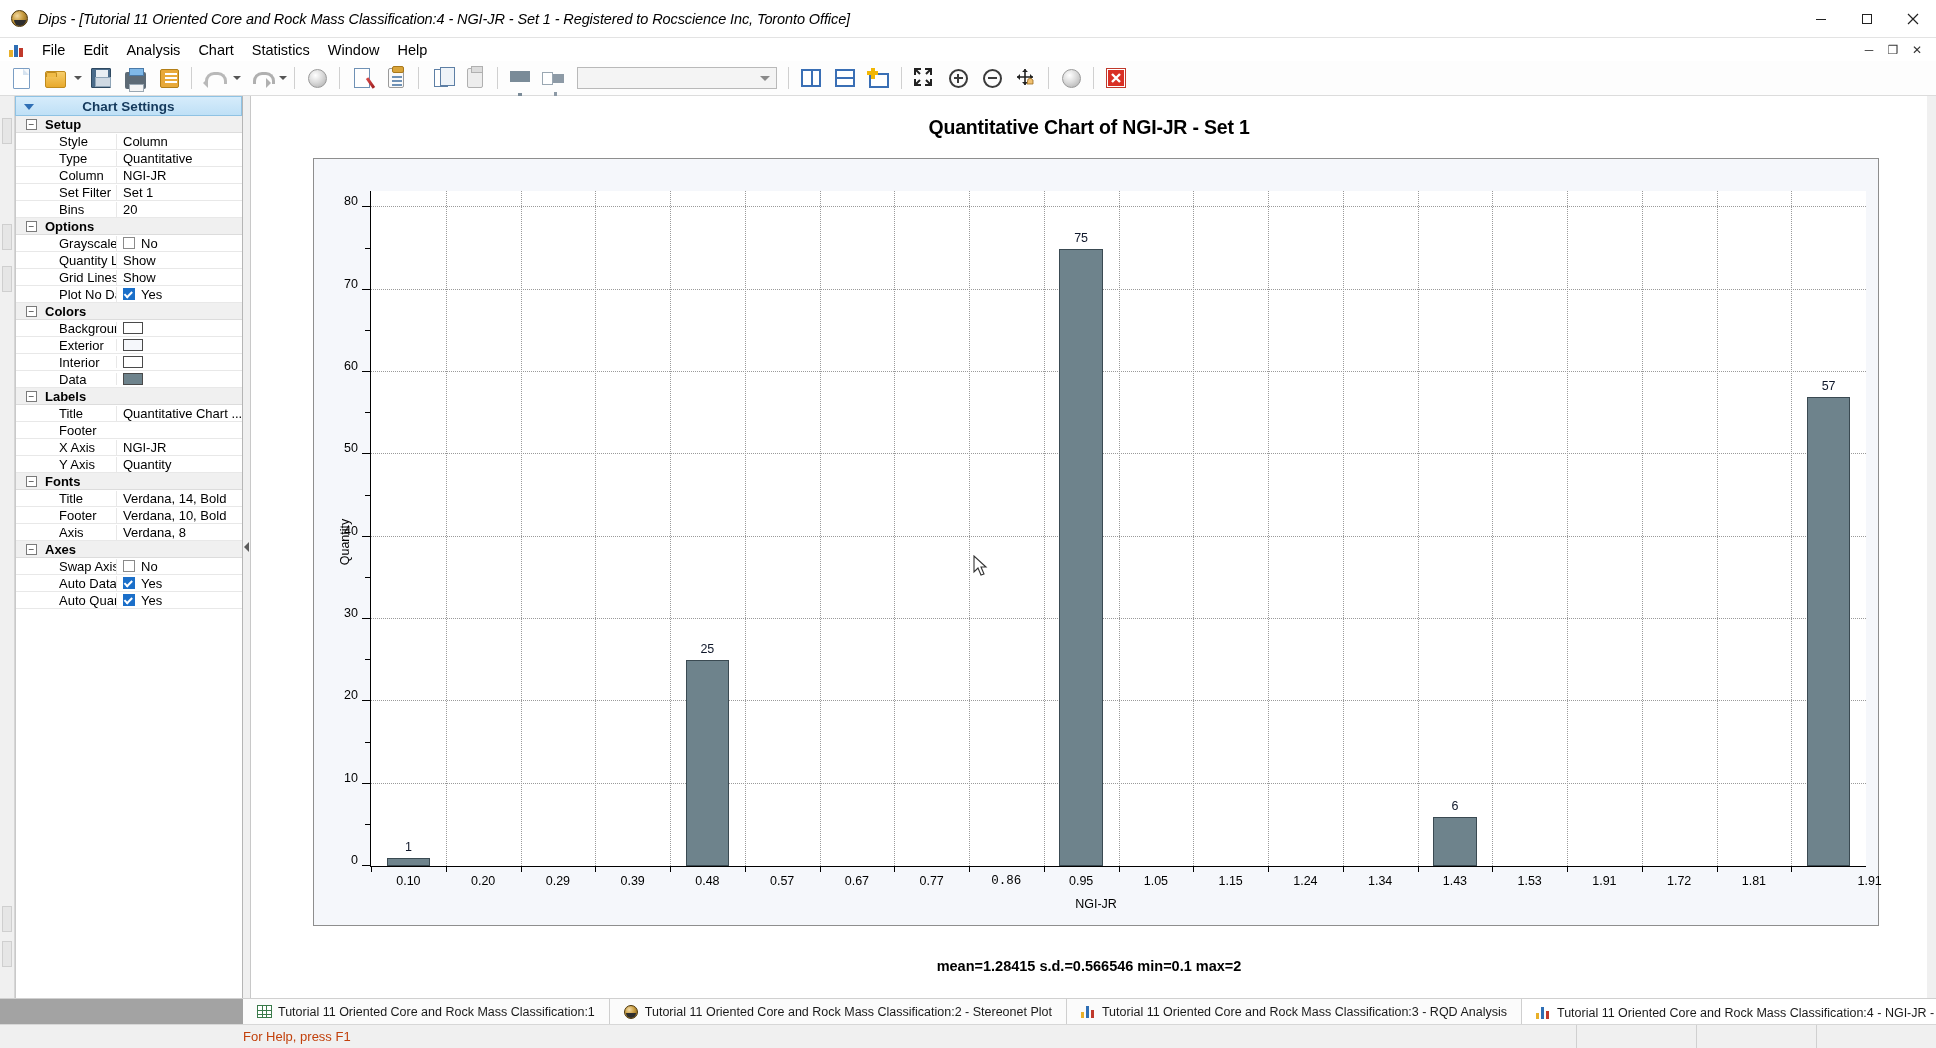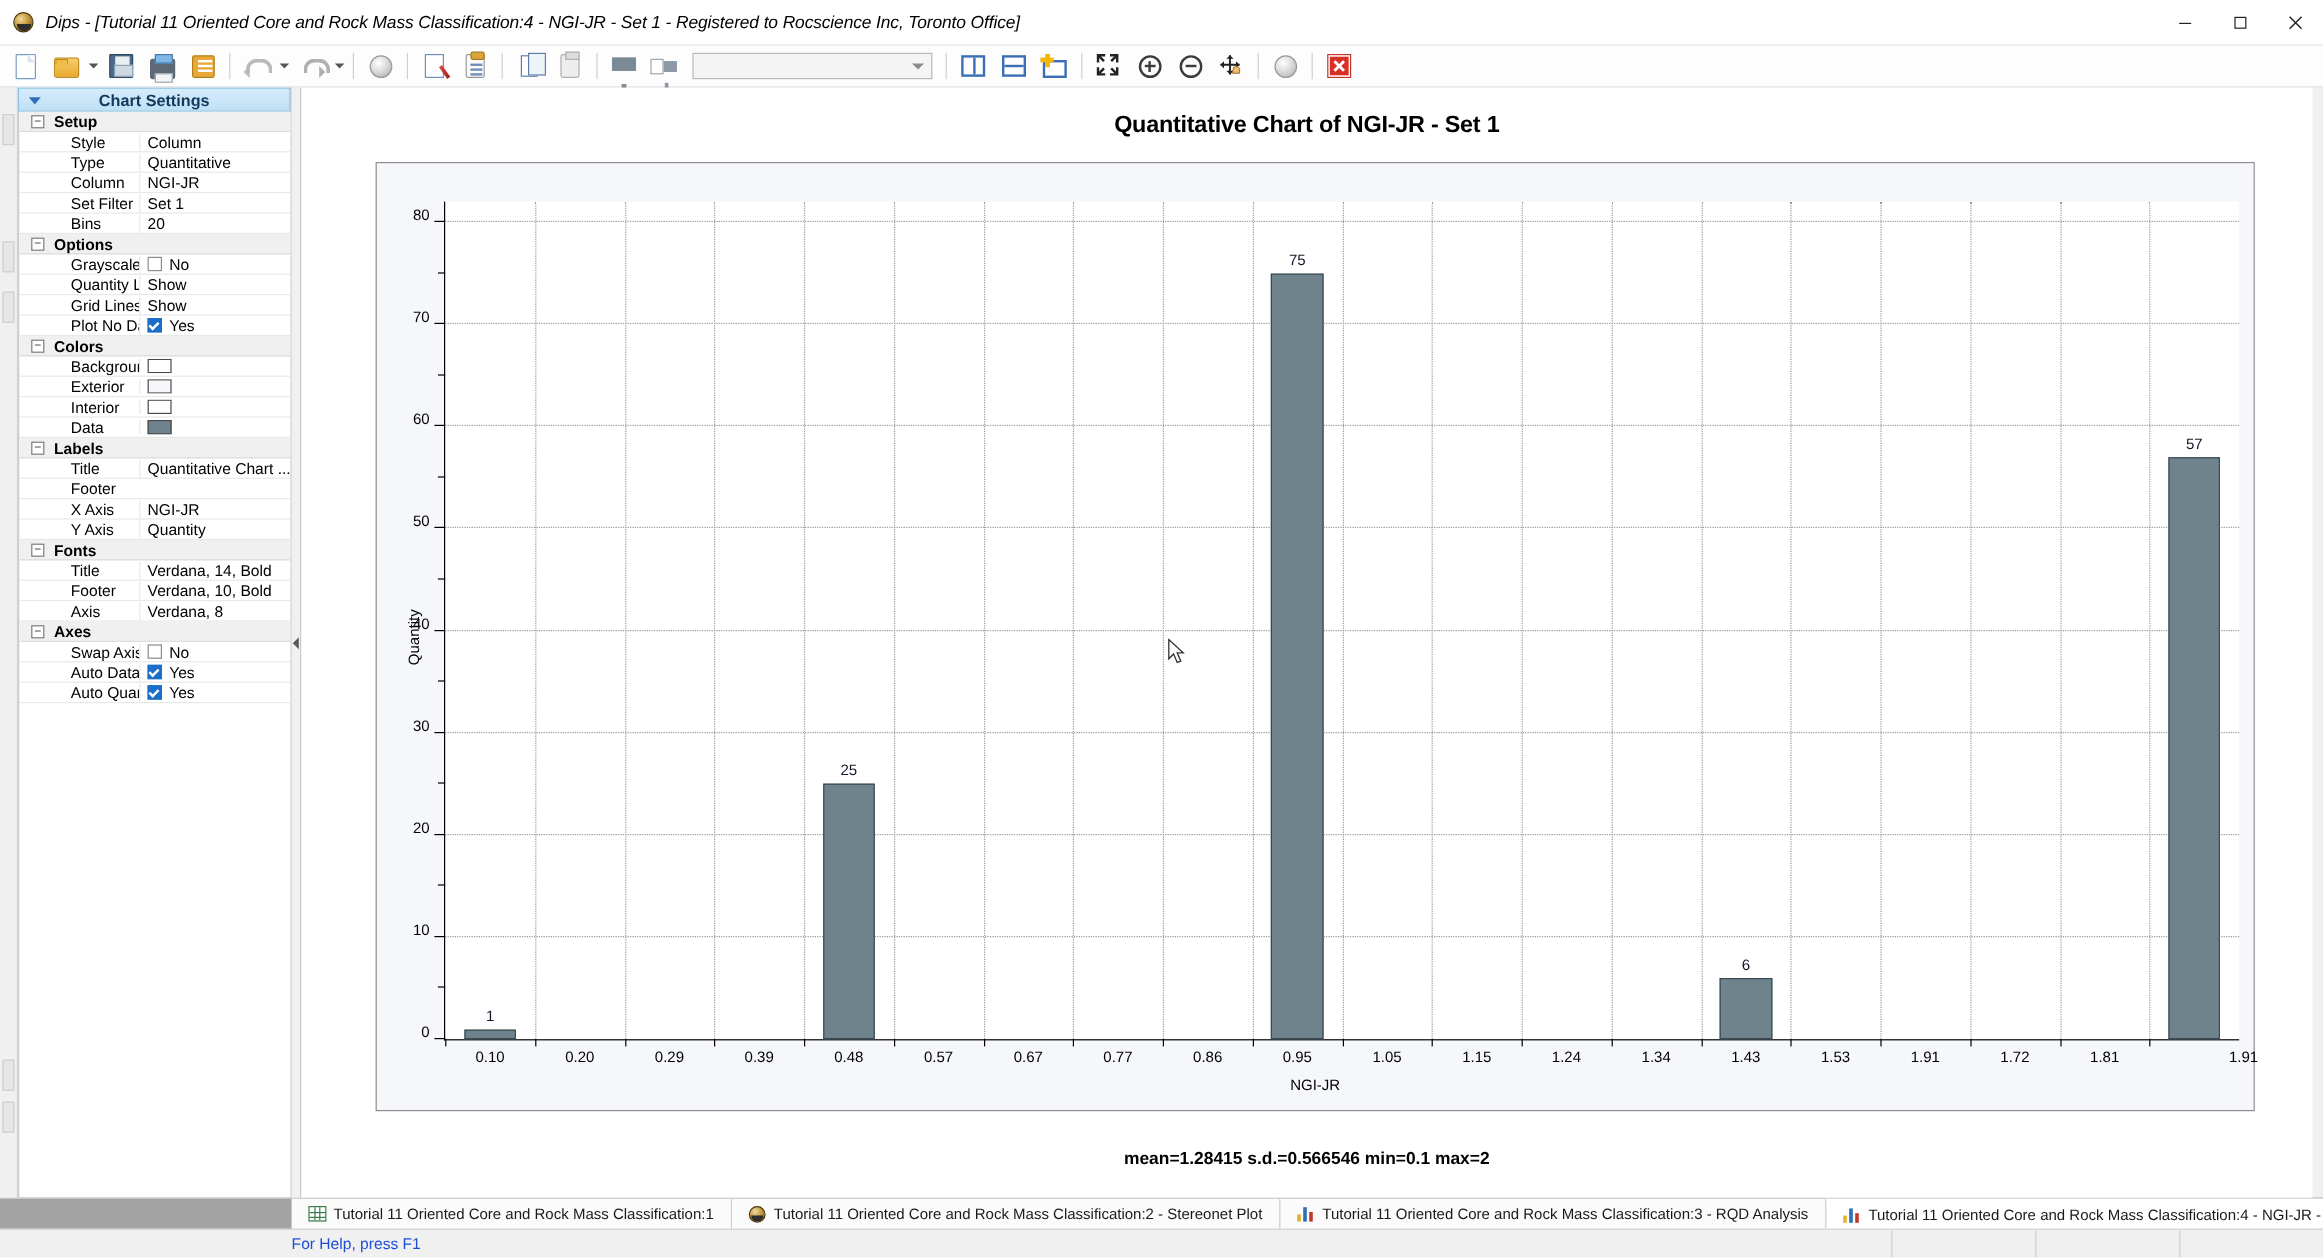--- a/index.html
+++ b/index.html
@@ -335,21 +335,21 @@
   .ic-bars i{display:block;width:3.5px;}
   .ic-bars i:nth-child(1){height:6px;background:#e8b02a;}
   .ic-bars i:nth-child(2){height:12px;background:#2f6fb5;}
   .ic-bars i:nth-child(3){height:8px;background:#c0392b;}
 
   
   .statusbar {
     height: 24px; flex: 0 0 24px;
     background: #f0f0f0; border-top: 1px solid #d7d7d7;
     display: flex; align-items: center;
-    font-size: 13px; color: #1d4ed8; padding-left: 243px;
+    font-size: 13px; color: #c2410c; padding-left: 243px;
   }
   .status-right { margin-left: auto; display: flex; }
   .status-cell { width: 120px; border-left: 1px solid #d0d0d0; height: 24px; }
 </style>
 </head>
 <body>
 
 <div id="app">
 
   <div class="titlebar">
@@ -369,20 +369,39 @@
           </svg>
       </div>
       <div class="tb-btn close">
         <svg width="12" height="12" viewBox="0 0 12 12">
             <path d="M1 1 L11 11 M11 1 L1 11" stroke="#222" stroke-width="1.2"></path>
           </svg>
       </div>
     </div>
   </div>
 
+  <div class="menubar">
+    <div class="menu-logo">
+        <i></i>
+        <i></i>
+        <i></i>
+      </div>
+    <div class="menu-item">File</div>
+    <div class="menu-item">Edit</div>
+    <div class="menu-item">Analysis</div>
+    <div class="menu-item">Chart</div>
+    <div class="menu-item">Statistics</div>
+    <div class="menu-item">Window</div>
+    <div class="menu-item">Help</div>
+    <div class="menu-right">
+      <div class="mr-btn">─</div>
+      <div class="mr-btn">❐</div>
+      <div class="mr-btn">✕</div>
+    </div>
+  </div>
 
   <div class="toolbar">
     <div class="tbtn">
         <span class="ic ic-doc"></span>
       </div>
     <div class="tbtn">
         <span class="ic ic-folder"></span>
       </div>
     <div class="caret"></div>
     <div class="tbtn">
@@ -731,21 +750,21 @@
             <div class="xtick" style="left: 25%; top: 100%;"></div>
             <div class="xlabel-t" style="left: 27.5%; top: calc(100% + 8px);">0.57</div>
             <div class="gridline-v" style="left: 30%;"></div>
             <div class="xtick" style="left: 30%; top: 100%;"></div>
             <div class="xlabel-t" style="left: 32.5%; top: calc(100% + 8px);">0.67</div>
             <div class="gridline-v" style="left: 35%;"></div>
             <div class="xtick" style="left: 35%; top: 100%;"></div>
             <div class="xlabel-t" style="left: 37.5%; top: calc(100% + 8px);">0.77</div>
             <div class="gridline-v" style="left: 40%;"></div>
             <div class="xtick" style="left: 40%; top: 100%;"></div>
-            <div class="xlabel-t" style="left: 42.5%; top: calc(100% + 8px);">0.86</div>
+            <div class="xlabel-t" style="left: 42.5%; top: calc(100% + 8px); font-family: Liberation Mono, monospace;">0.86</div>
             <div class="gridline-v" style="left: 45%;"></div>
             <div class="xtick" style="left: 45%; top: 100%;"></div>
             <div class="xlabel-t" style="left: 47.5%; top: calc(100% + 8px);">0.95</div>
             <div class="bar" style="left: 46.05%; width: 2.9%; height: 91.4634%; background: rgb(110, 131, 140); border-color: rgb(58, 74, 82);"></div>
             <div class="barlabel" style="left: 47.5%; bottom: calc(91.4634% + 4px);">75</div>
             <div class="gridline-v" style="left: 50%;"></div>
             <div class="xtick" style="left: 50%; top: 100%;"></div>
             <div class="xlabel-t" style="left: 52.5%; top: calc(100% + 8px);">1.05</div>
             <div class="gridline-v" style="left: 55%;"></div>
             <div class="xtick" style="left: 55%; top: 100%;"></div>

